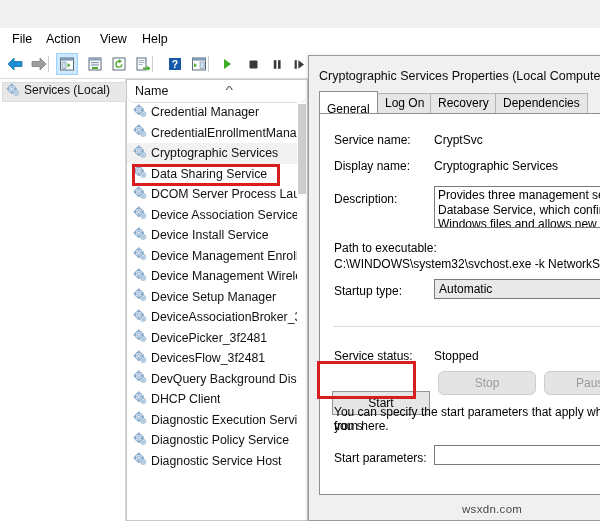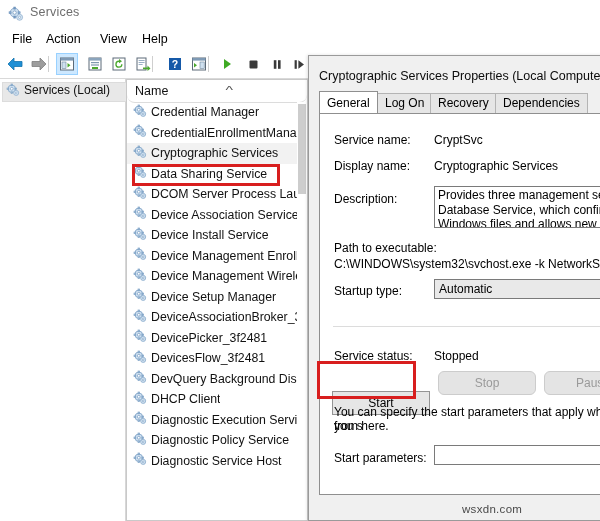--- a/index.html
+++ b/index.html
@@ -48,21 +48,21 @@
 
   
   .redbox{position:absolute;border:3px solid #d81e1e;box-sizing:border-box;pointer-events:none;}
 
   
   .dialog{position:absolute;left:308px;top:55px;width:300px;height:466px;background:#f0f0f0;border:1px solid #9a9a9a;box-sizing:border-box;box-shadow:-1px 0 3px rgba(0,0,0,.12);}
   .dlg-title{position:absolute;left:10px;top:13px;font-size:12.5px;color:#0b0b0b;white-space:nowrap;}
 
   .tabstrip{position:absolute;left:10px;top:37px;right:0;height:20px;}
   .tab{position:absolute;top:0;height:28px;box-sizing:border-box;font-size:12px;padding:2px 7px 0 7px;background:#e6e6e6;border:1px solid #b4b4b4;border-bottom:none;color:#000;white-space:nowrap;}
-  .tab.active{background:#ffffff;border-color:#8f8f8f;top:-2px;height:22px;padding-top:4px;z-index:3;}
+  .tab.active{background:#ffffff;border-color:#8f8f8f;top:-2px;height:22px;padding-top:10px;z-index:3;}
 
   .tabbody{position:absolute;left:10px;top:57px;width:320px;height:382px;background:#ffffff;border:1px solid #8f8f8f;box-sizing:border-box;}
 
   .fld-label{position:absolute;font-size:12px;color:#000;white-space:nowrap;}
   .fld-value{position:absolute;font-size:12px;color:#000;white-space:nowrap;}
 
   .descbox{position:absolute;left:114px;top:128px;width:210px;height:42px;background:#ffffff;border:1px solid #7a7a7a;box-sizing:border-box;overflow:hidden;padding:1px 0 0 3px;}
   .descbox div{font-size:12px;line-height:14.5px;white-space:nowrap;color:#000;}
 
   .startcombo{position:absolute;left:114px;top:216px;width:220px;height:20px;background:#e9e9e9;border:1px solid #7a7a7a;box-sizing:border-box;padding:2px 0 0 4px;font-size:12px;}
@@ -77,39 +77,20 @@
 
   .spinput{position:absolute;left:114px;top:411px;width:200px;height:20px;background:#ffffff;border:1px solid #7a7a7a;box-sizing:border-box;}
 
   .watermark{position:absolute;left:462px;top:503px;font-size:11.5px;color:#4a4a4a;letter-spacing:.3px;}
 </style>
 </head>
 <body>
 
 <div class="app">
 
-  <div class="titlebar">
-    <span class="tb-icon">
-      <svg width="16" height="16" viewBox="0 0 16 16">
-        <g fill="#8fb4d9" stroke="#6e93bb" stroke-width=".7">
-          <circle cx="6.6" cy="6.6" r="4.4" fill="#cfe0f0"></circle>
-          <circle cx="6.6" cy="6.6" r="1.7" fill="#ffffff"></circle>
-          <rect x="5.8" y="1.1" width="1.7" height="2"></rect>
-          <rect x="5.8" y="10.1" width="1.7" height="2"></rect>
-          <rect x="1.1" y="5.8" width="2" height="1.7"></rect>
-          <rect x="10.1" y="5.8" width="2" height="1.7"></rect>
-        </g>
-        <g fill="#9fc0de" stroke="#7ba0c4" stroke-width=".6">
-          <circle cx="11.6" cy="11.3" r="3" fill="#d7e6f3"></circle>
-          <circle cx="11.6" cy="11.3" r="1.1" fill="#ffffff"></circle>
-        </g>
-      </svg>
-    </span>
-    <span class="tb-text">Services</span>
-  </div>
 
   <div class="menubar">
     <span class="menu-item" style="left:8px">File</span>
     <span class="menu-item" style="left:42px">Action</span>
     <span class="menu-item" style="left:96px">View</span>
     <span class="menu-item" style="left:138px">Help</span>
   </div>
 
   <div class="toolbar">
     <div class="tb-sep" style="left:48px"></div>

